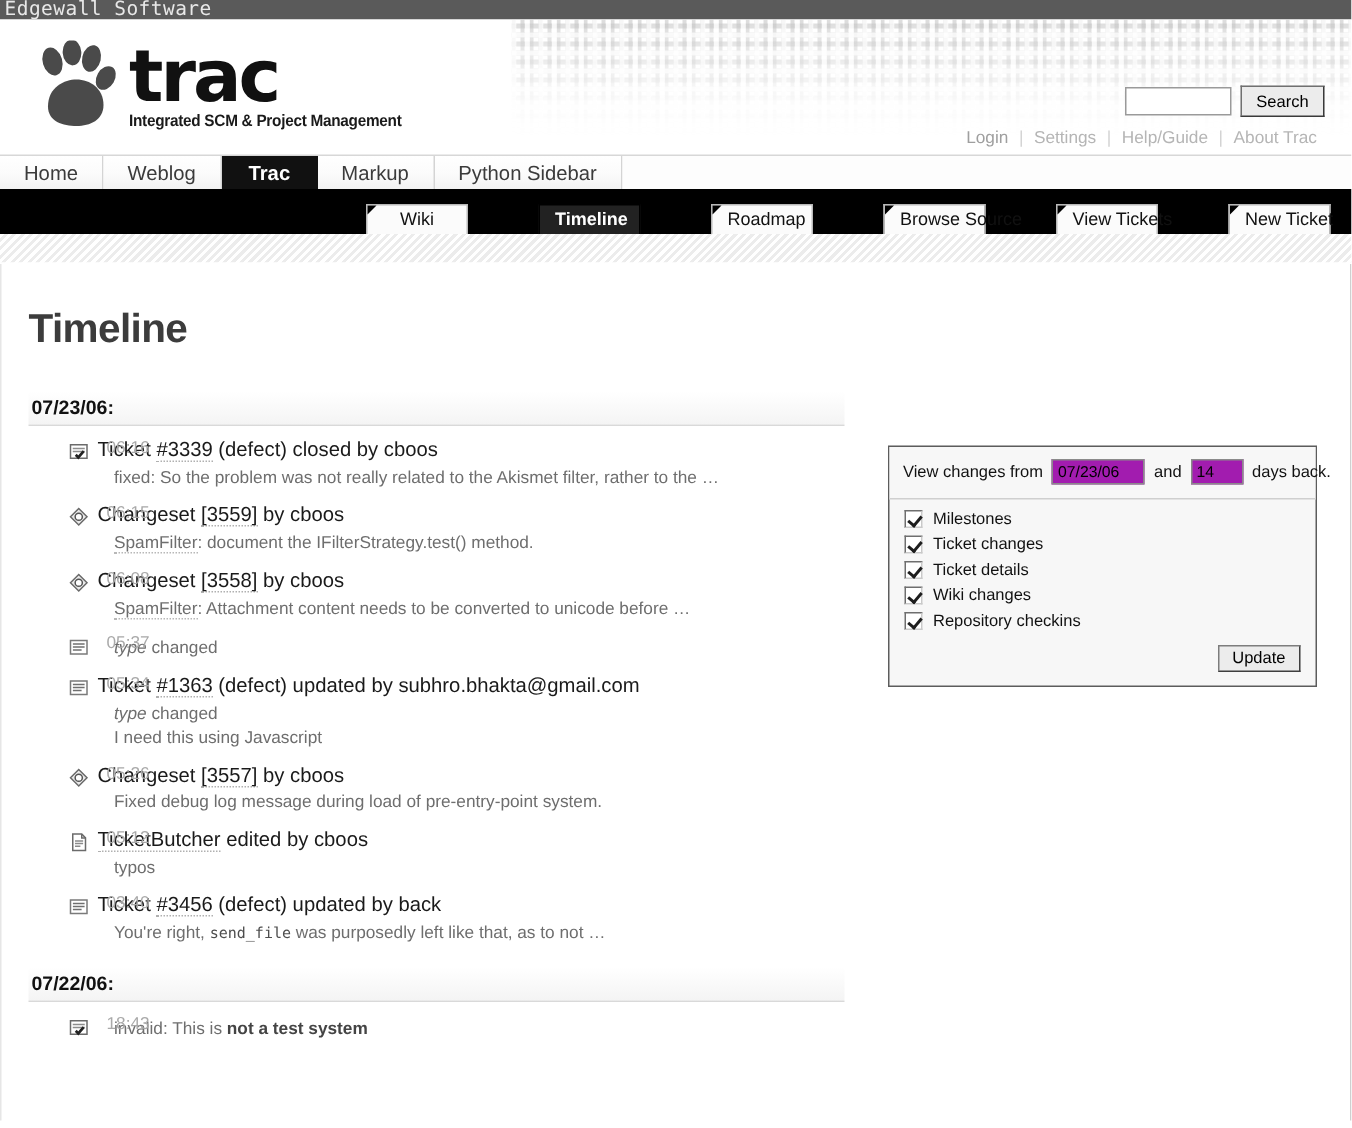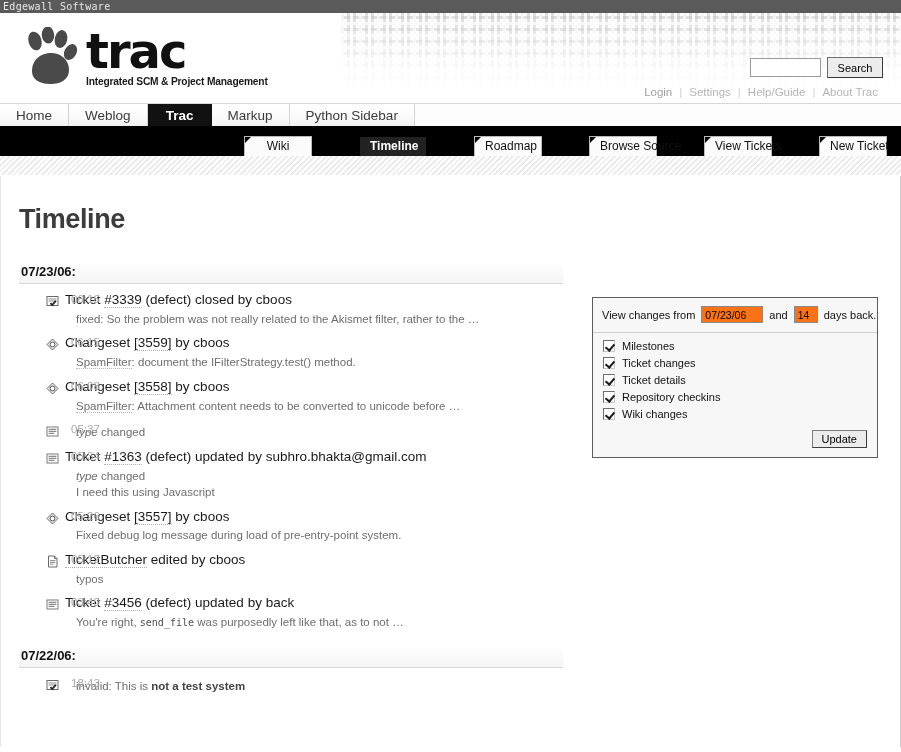--- a/index.html
+++ b/index.html
@@ -9,21 +9,21 @@
     overflow: hidden;
     background: #fff;
     font-family: "Liberation Sans", sans-serif;
   }
 
   
   #titlebar {
     height: 13px;
     background: #5a5a5a;
     color: #e8e8e8;
-    font-size: 10px;
+    font-size: 13px;
     line-height: 13px;
     padding-left: 3px;
     letter-spacing: .3px;
     font-family: "DejaVu Sans Mono", monospace;
     overflow: hidden;
     white-space: nowrap;
   }
 
   
   #banner {
@@ -246,28 +246,28 @@
   #prefs .prefrow {
     display: flex; align-items: center;
     gap: 6px;
     padding: 8px 9px 9px 9px;
     border-bottom: 1px solid #cfcfcf;
     background: #f7f7f7;
   }
   #prefs .prefrow label { white-space: nowrap; }
   #prefs input.txt {
     border: 1px solid #8a8a8a;
-    background: #f97316;
+    background: #a21caf;
     height: 17px;
     font-size: 10.5px;
     padding: 0 3px;
     font-family: "Liberation Sans", sans-serif;
   }
   #fromdate { width: 62px; }
-  #daysback { width: 24px; }
+  #daysback { width: 35px; }
   #prefs .checks { padding: 7px 10px 2px 10px; }
   #prefs .chk {
     display: flex; align-items: center;
     gap: 7px;
     margin-bottom: 5px;
     font-size: 11px;
   }
   .cbox {
     width: 12px; height: 12px;
     border: 1px solid #6e6e6e;
@@ -441,25 +441,25 @@
       <div class="chk">
         <span class="cbox"></span>
         <span>Ticket changes</span>
       </div>
       <div class="chk">
         <span class="cbox"></span>
         <span>Ticket details</span>
       </div>
       <div class="chk">
         <span class="cbox"></span>
-        <span>Repository checkins</span>
+        <span>Wiki changes</span>
       </div>
       <div class="chk">
         <span class="cbox"></span>
-        <span>Wiki changes</span>
+        <span>Repository checkins</span>
       </div>
     </div>
 
     <div class="actions">
       <button id="updatebtn">Update</button>
     </div>
   </form>
 
   <div id="timeline">
 

